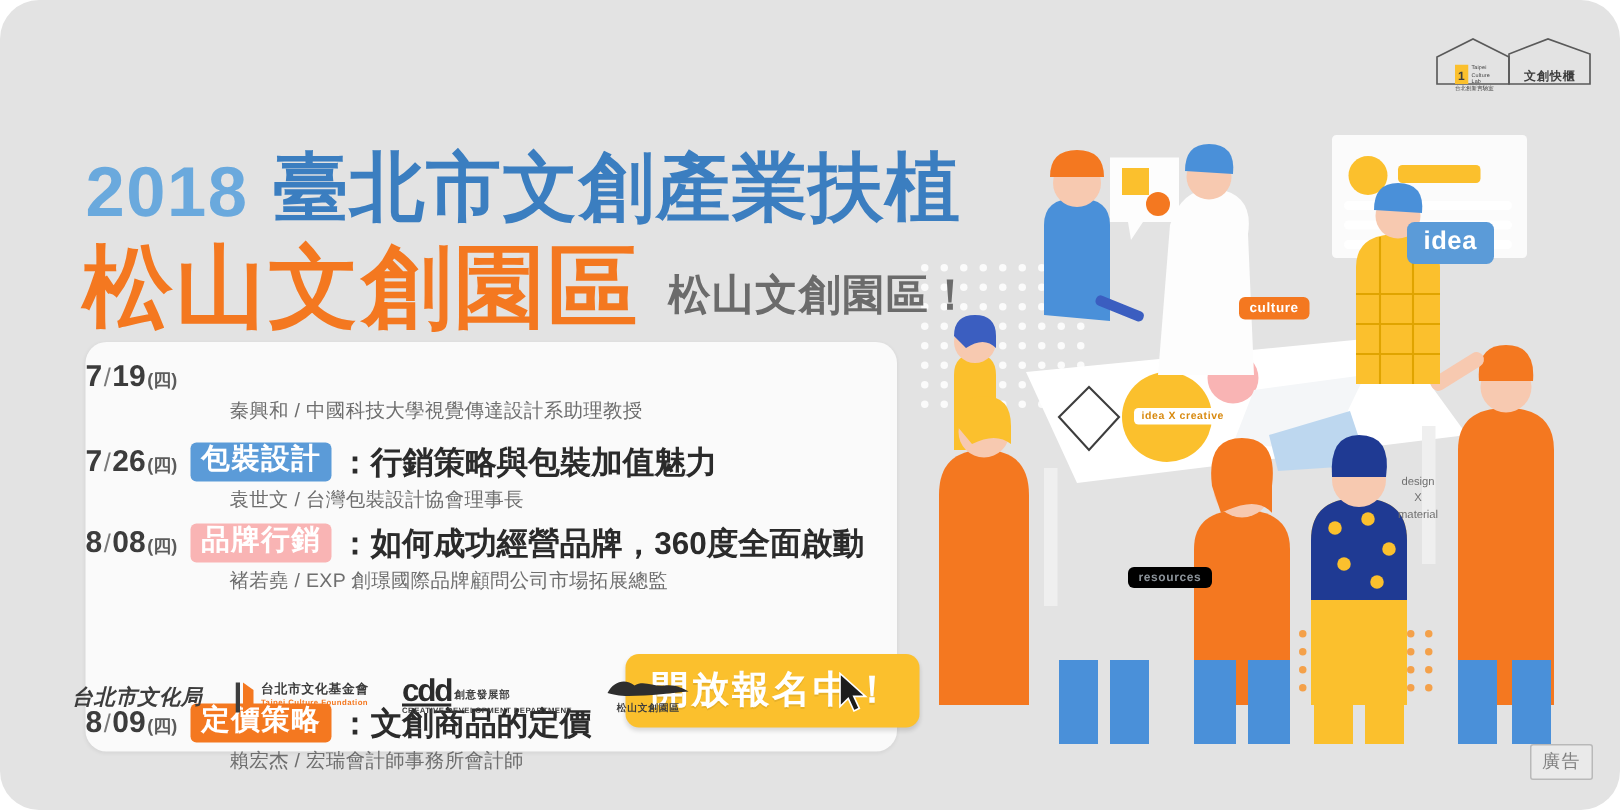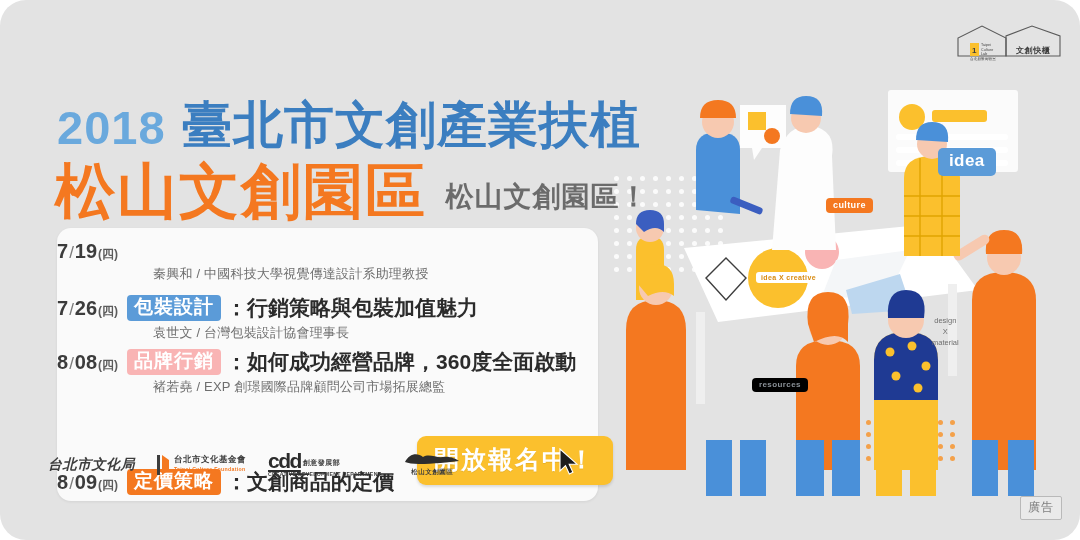--- a/index.html
+++ b/index.html
@@ -298,20 +298,21 @@
       </div>
 
       <div class="sched-row" style="top:192px;margin-top:48px;">
         <div class="row-main">
           <span class="date">
             <span>8</span><span class="slash">/</span><span>09</span><span class="weekday">(四)</span>
           </span>
           <span class="tag" style="background:#f47820;">定價策略</span>
           <span class="title">：文創商品的定價</span>
         </div>
+        <div class="speaker">賴宏杰 / 宏瑞會計師事務所會計師</div>
       </div>
 
     </div>
 
     <div id="cta">
       <span id="cta-label">開放報名中！</span>
     </div>
 
     <svg id="cursor" width="24" height="30" viewBox="0 0 24 30">
       <path d="M2 1 L2 23 L7.5 17.6 L11.3 26 L14.9 24.2 L11.2 16.2 L19 16.2 Z" fill="#1c1c1c" stroke="#ffffff" stroke-width="1.1"></path>

